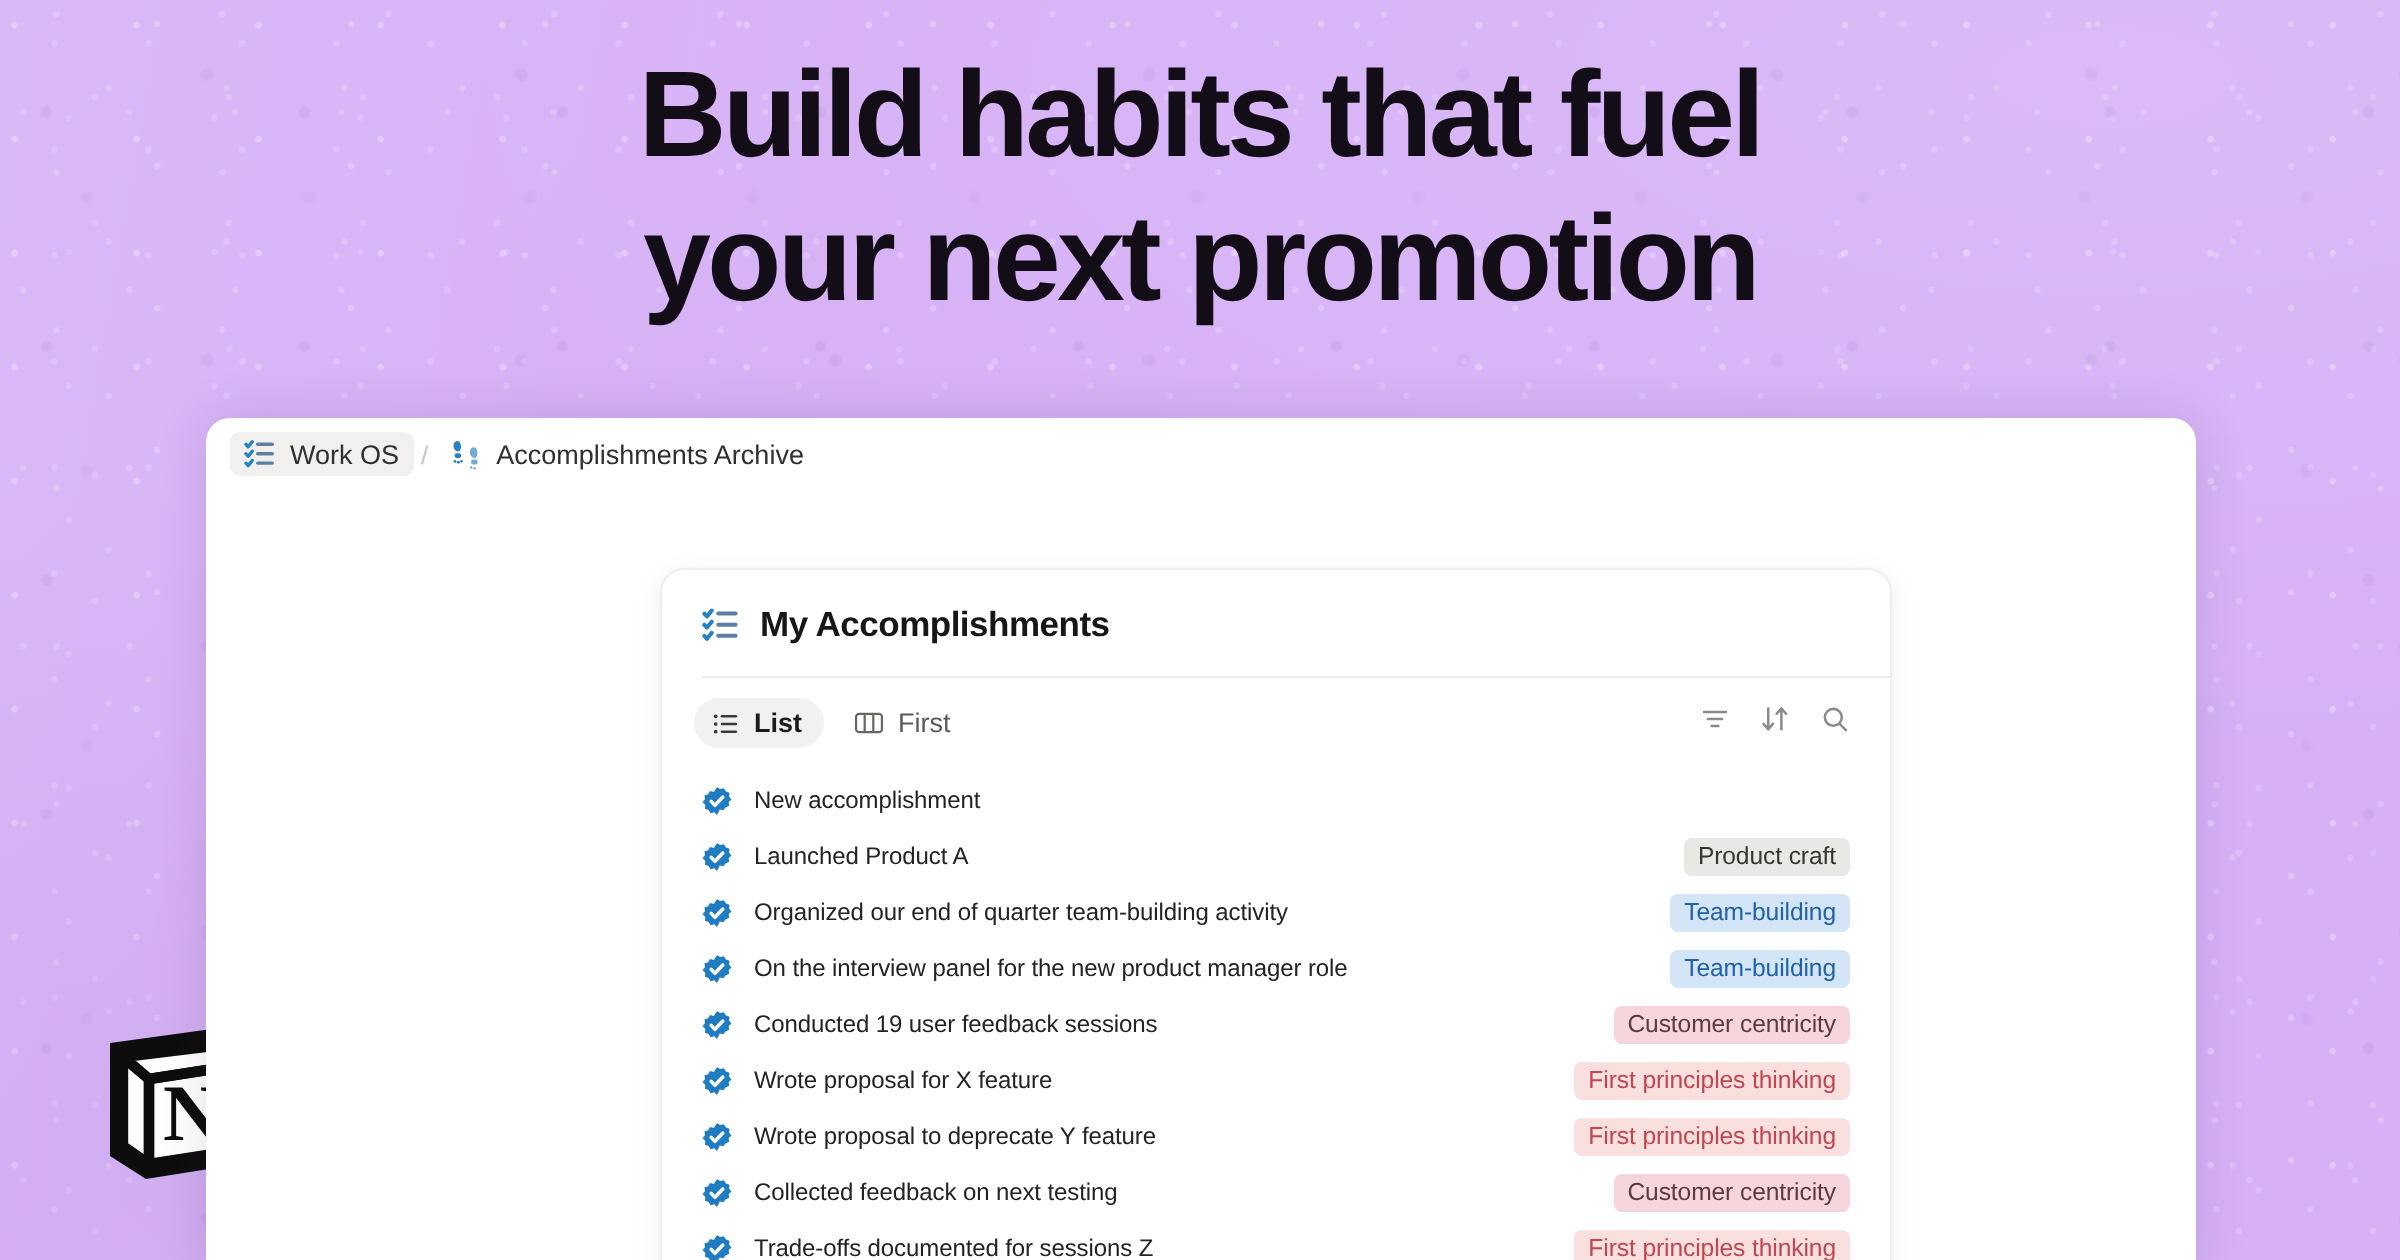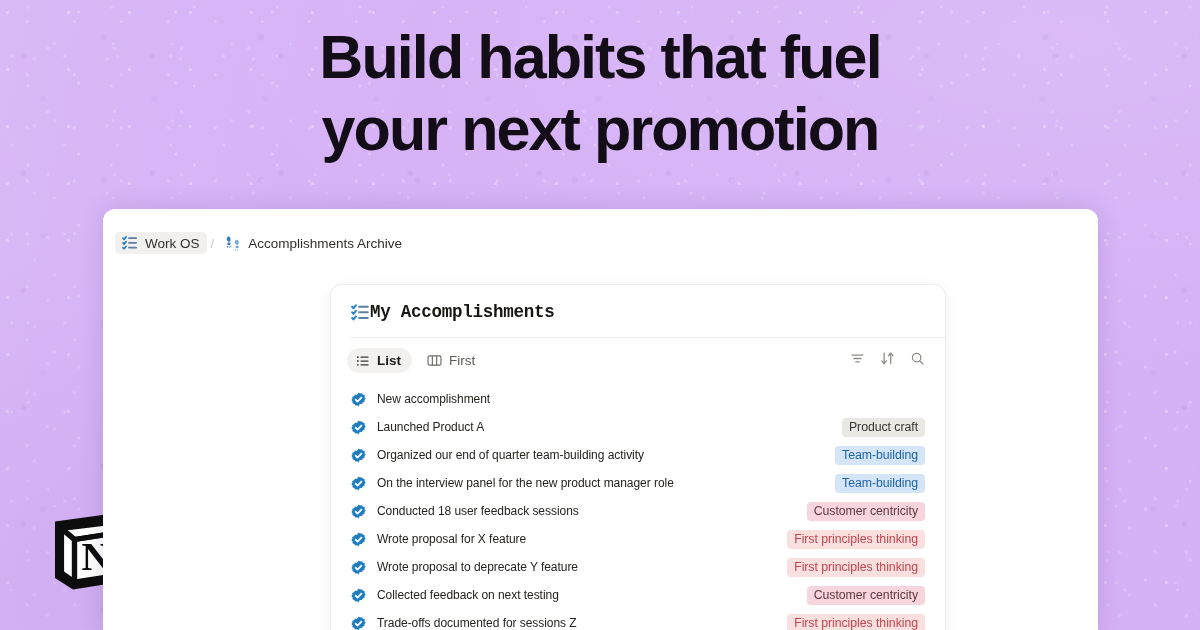--- a/index.html
+++ b/index.html
@@ -75,21 +75,21 @@
     box-shadow:0 -1px 26px rgba(60,25,95,.14);
     overflow:hidden;
   }
 
   
   #breadcrumb {
     display:flex; align-items:center;
     height:36px;
     padding-left:12px;
     gap:0px;
-    margin-top:16px;
+    margin-top:0px;
   }
   .crumb {
     display:flex; align-items:center; gap:7px;
     padding:3px 7px;
     border-radius:5px;
     font-size:13.5px;
     color:#32302c;
     white-space:nowrap;
     cursor:pointer;
   }
@@ -101,23 +101,22 @@
   #card {
     position:absolute; left:227px; top:75px;
     width:616px; height:400px;
     background:#fff;
     border:1px solid #efeeec;
     border-radius:12px 12px 0 0;
     box-shadow:0 3px 16px rgba(70,40,100,.055), 0 1px 3px rgba(70,40,100,.04);
     overflow:hidden;
   }
   #card-head {
-    display:flex; align-items:center; 
+    display:flex; align-items:center; gap:10px;
     padding:17px 20px 15px 20px;
-    font-family:Liberation Mono, monospace;
   }
   #card-head .title-ico { width:19px; height:19px; flex:0 0 19px; }
   #card-title {
     font-size:17.5px; font-weight:700; letter-spacing:-.25px; color:#191714;
   }
   #card-div { height:1px; background:#ececea; margin:0 0 0 20px; }
 
   
   #toolbar {
     display:flex; align-items:center;
@@ -351,21 +350,21 @@
           <span class="row-tag tag-blue">Team-building</span>
         </div>
 
         <div class="row">
           <span class="row-ico">
             <svg viewBox="0 0 16 16" width="15" height="15" xmlns="http://www.w3.org/2000/svg">
               <path d="M8 .6l1.72 1.04L11.7 1.2l1.05 1.73 1.92.63-.22 2 1.25 1.6-1.43 1.43.17 2.01-1.9.68-1.1 1.69-1.96-.45L8 15.4l-1.47-1.38-1.96.45-1.1-1.69-1.9-.68.17-2.01L.31 8.66 1.56 7.06l-.22-2 1.92-.63L4.31 2.7l1.97.44z" fill="#1f7cc0"></path>
               <path d="M4.9 8.2 L6.9 10.3 L11.1 5.9" fill="none" stroke="#fff" stroke-width="1.85" stroke-linecap="round" stroke-linejoin="round"></path>
             </svg>
           </span>
-          <span class="row-text">Conducted 18 user feedback sessions</span>
+          <span class="row-text">Conducted 19 user feedback sessions</span>
           <span class="row-tag tag-pink">Customer centricity</span>
         </div>
 
         <div class="row">
           <span class="row-ico">
             <svg viewBox="0 0 16 16" width="15" height="15" xmlns="http://www.w3.org/2000/svg">
               <path d="M8 .6l1.72 1.04L11.7 1.2l1.05 1.73 1.92.63-.22 2 1.25 1.6-1.43 1.43.17 2.01-1.9.68-1.1 1.69-1.96-.45L8 15.4l-1.47-1.38-1.96.45-1.1-1.69-1.9-.68.17-2.01L.31 8.66 1.56 7.06l-.22-2 1.92-.63L4.31 2.7l1.97.44z" fill="#1f7cc0"></path>
               <path d="M4.9 8.2 L6.9 10.3 L11.1 5.9" fill="none" stroke="#fff" stroke-width="1.85" stroke-linecap="round" stroke-linejoin="round"></path>
             </svg>
           </span>

